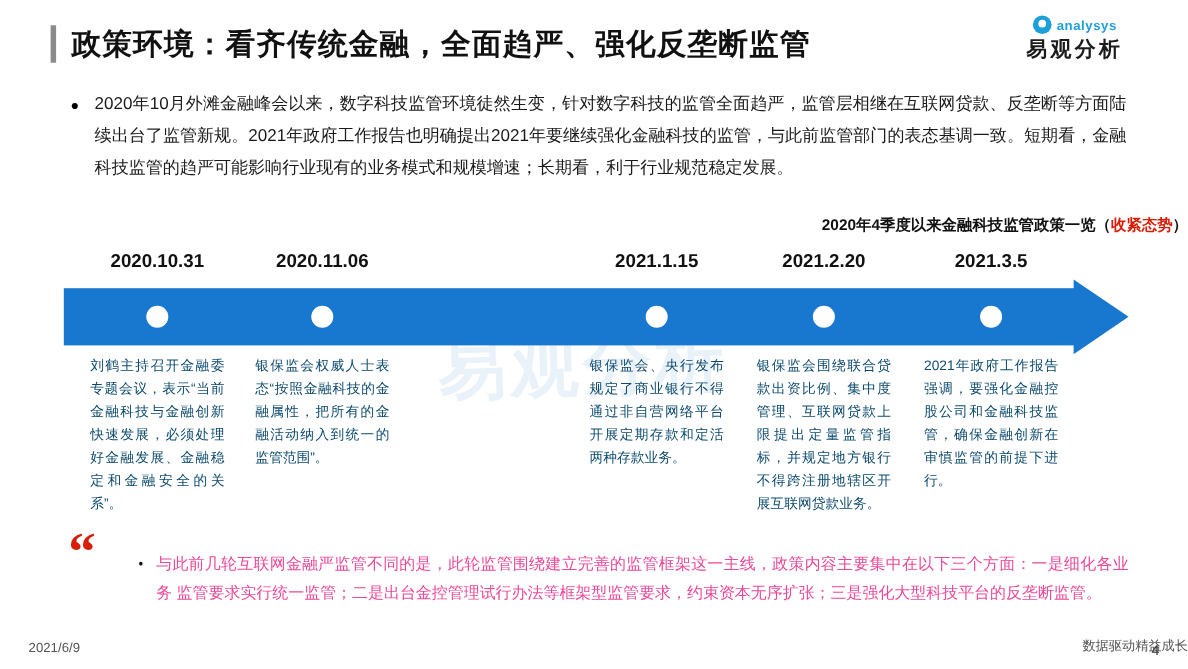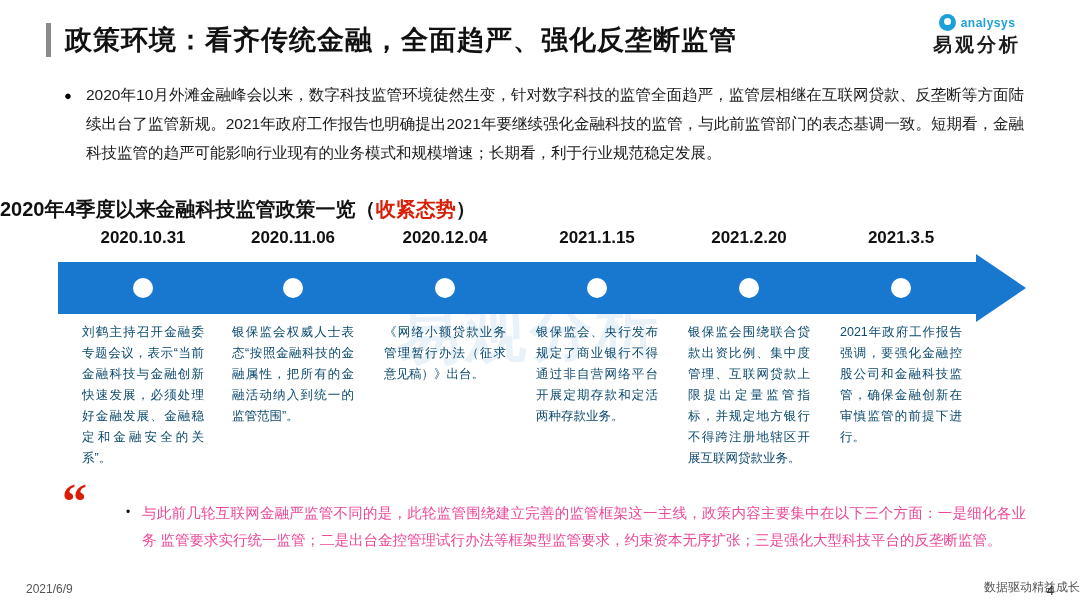--- a/index.html
+++ b/index.html
@@ -127,22 +127,22 @@
     color: #1a1a1a;
     text-align: justify;
   }
 
   
   .chart-title {
     position: absolute;
     top: 196px;
     left: 0;
     width: 100%;
-    text-align: left;
-    font-size: 20px;
+    text-align: right;
+    font-size: 14px;
     font-weight: bold;
     color: #111;
   }
   .chart-title .hl {
     color: #d81e06;
   }
 
   
   .timeline {
     position: absolute;
@@ -312,25 +312,20 @@
       <div class="tl-dot"></div>
       <div class="tl-desc">刘鹤主持召开金融委专题会议，表示“当前金融科技与金融创新快速发展，必须处理好金融发展、金融稳定和金融安全的关系”。</div>
     </div>
 
     <div class="tl-col" style="left:160px;">
       <div class="tl-date">2020.11.06</div>
       <div class="tl-dot"></div>
       <div class="tl-desc">银保监会权威人士表态“按照金融科技的金融属性，把所有的金融活动纳入到统一的监管范围”。</div>
     </div>
 
-    <div class="tl-col" style="left:312px;">
-      <div class="tl-date">2020.12.04</div>
-      <div class="tl-dot"></div>
-      <div class="tl-desc">《网络小额贷款业务管理暂行办法（征求意见稿）》出台。</div>
-    </div>
 
     <div class="tl-col" style="left:464px;">
       <div class="tl-date">2021.1.15</div>
       <div class="tl-dot"></div>
       <div class="tl-desc">银保监会、央行发布规定了商业银行不得通过非自营网络平台开展定期存款和定活两种存款业务。</div>
     </div>
 
     <div class="tl-col" style="left:616px;">
       <div class="tl-date">2021.2.20</div>
       <div class="tl-dot"></div>

